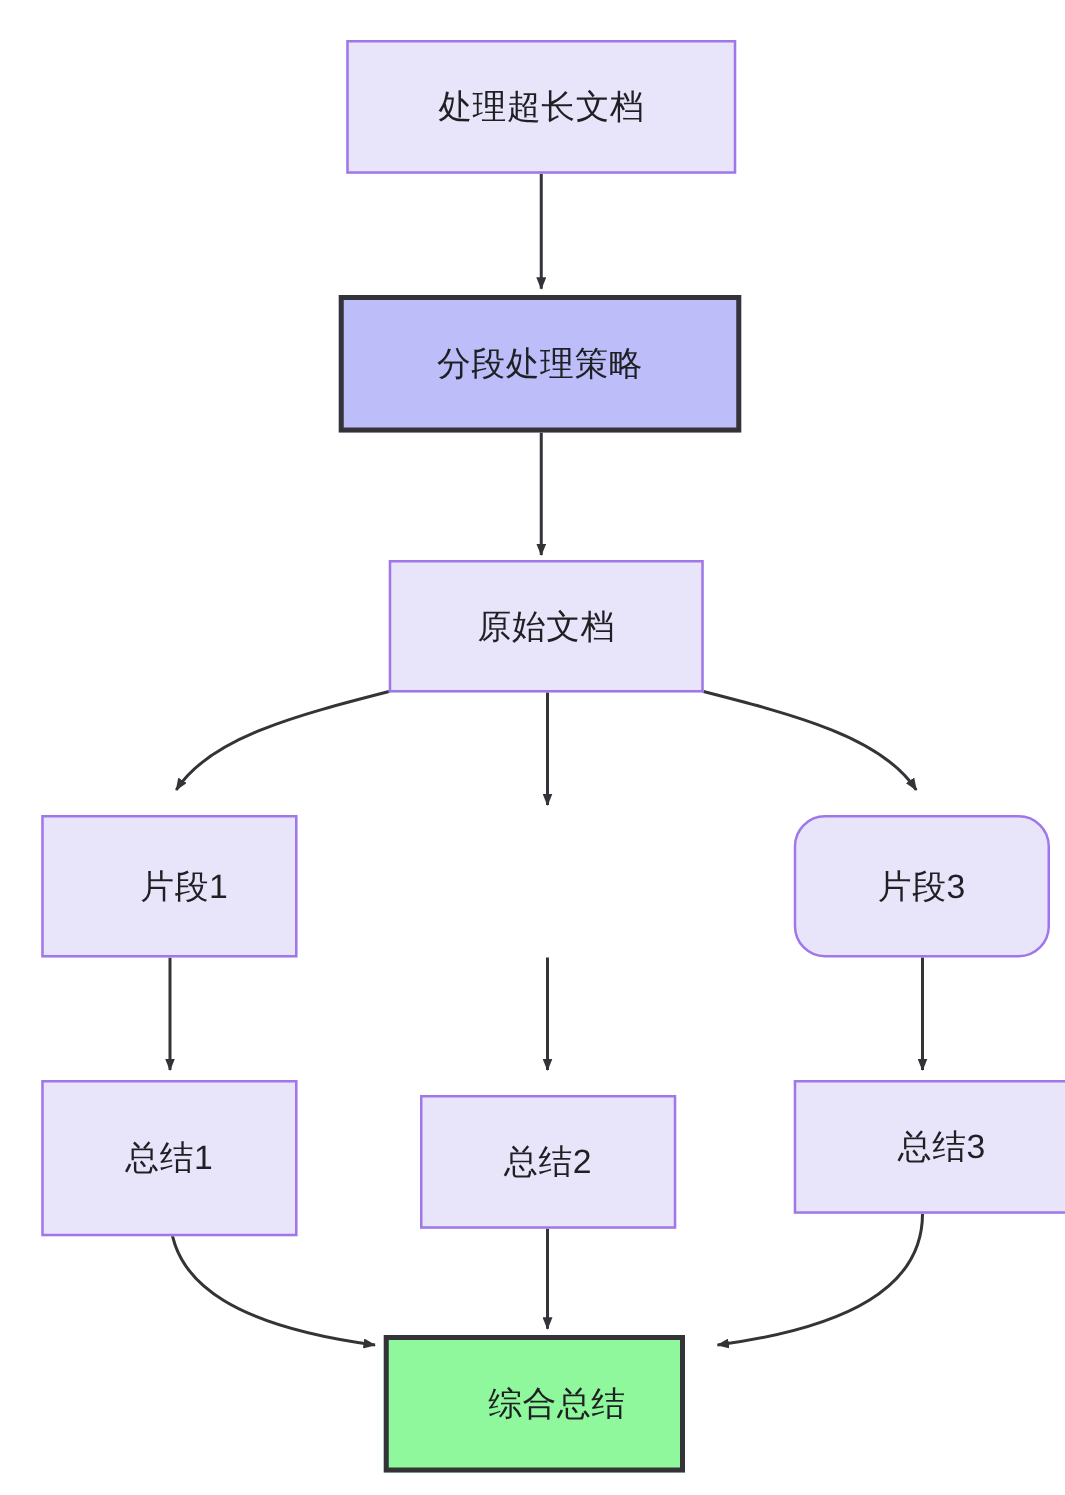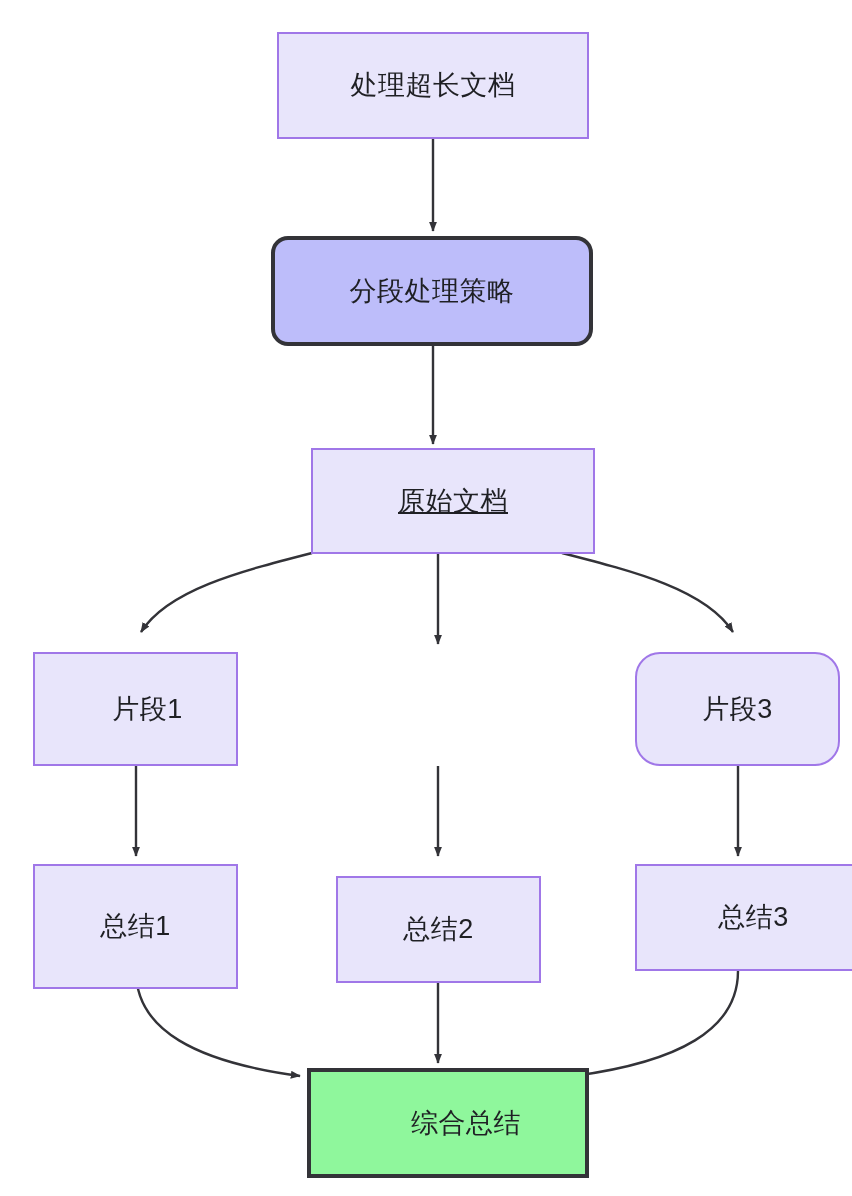--- a/index.html
+++ b/index.html
@@ -86,25 +86,25 @@
 
     <path d="M438,971 L438,1063" stroke="#333338" stroke-width="2.4" fill="none" marker-end="url(#arrowhead)"></path>
 
     <path d="M738,971 C738,1030 678,1062 574,1076" stroke="#333338" stroke-width="2.4" fill="none" marker-end="url(#arrowhead)"></path>
   </svg>
 
   <div class="node node-plain" style="left:277px; top:32px; width:312px; height:107px;">
     <span>处理超长文档</span>
   </div>
 
-  <div class="node node-strategy" style="left:271px; top:236px; width:322px; height:110px;border-radius:17px;">
+  <div class="node node-strategy" style="left:271px; top:236px; width:322px; height:110px;">
     <span>分段处理策略</span>
   </div>
 
-  <div class="node node-plain" style="left:311px; top:448px; width:284px; height:106px;text-decoration:underline;">
+  <div class="node node-plain" style="left:311px; top:448px; width:252px; height:106px;">
     <span>原始文档</span>
   </div>
 
   <div class="node node-plain" style="left:33px; top:652px; width:205px; height:114px;padding-left:24px;">
     <span>片段1</span>
   </div>
 
 
   <div class="node node-plain" style="left:635px; top:652px; width:205px; height:114px;border-radius:25px;">
     <span>片段3</span>
@@ -115,17 +115,17 @@
   </div>
 
   <div class="node node-plain" style="left:336px; top:864px; width:205px; height:107px;margin-top:12px;">
     <span>总结2</span>
   </div>
 
   <div class="node node-plain" style="left:635px; top:864px; width:237px; height:107px;">
     <span>总结3</span>
   </div>
 
-  <div class="node node-final" style="left:307px; top:1068px; width:282px; height:110px;padding-left:36px;">
+  <div class="node node-final" style="left:307px; top:1068px; width:241px; height:110px;padding-left:36px;">
     <span>综合总结</span>
   </div>
 
 </div>
 
 </body></html>

